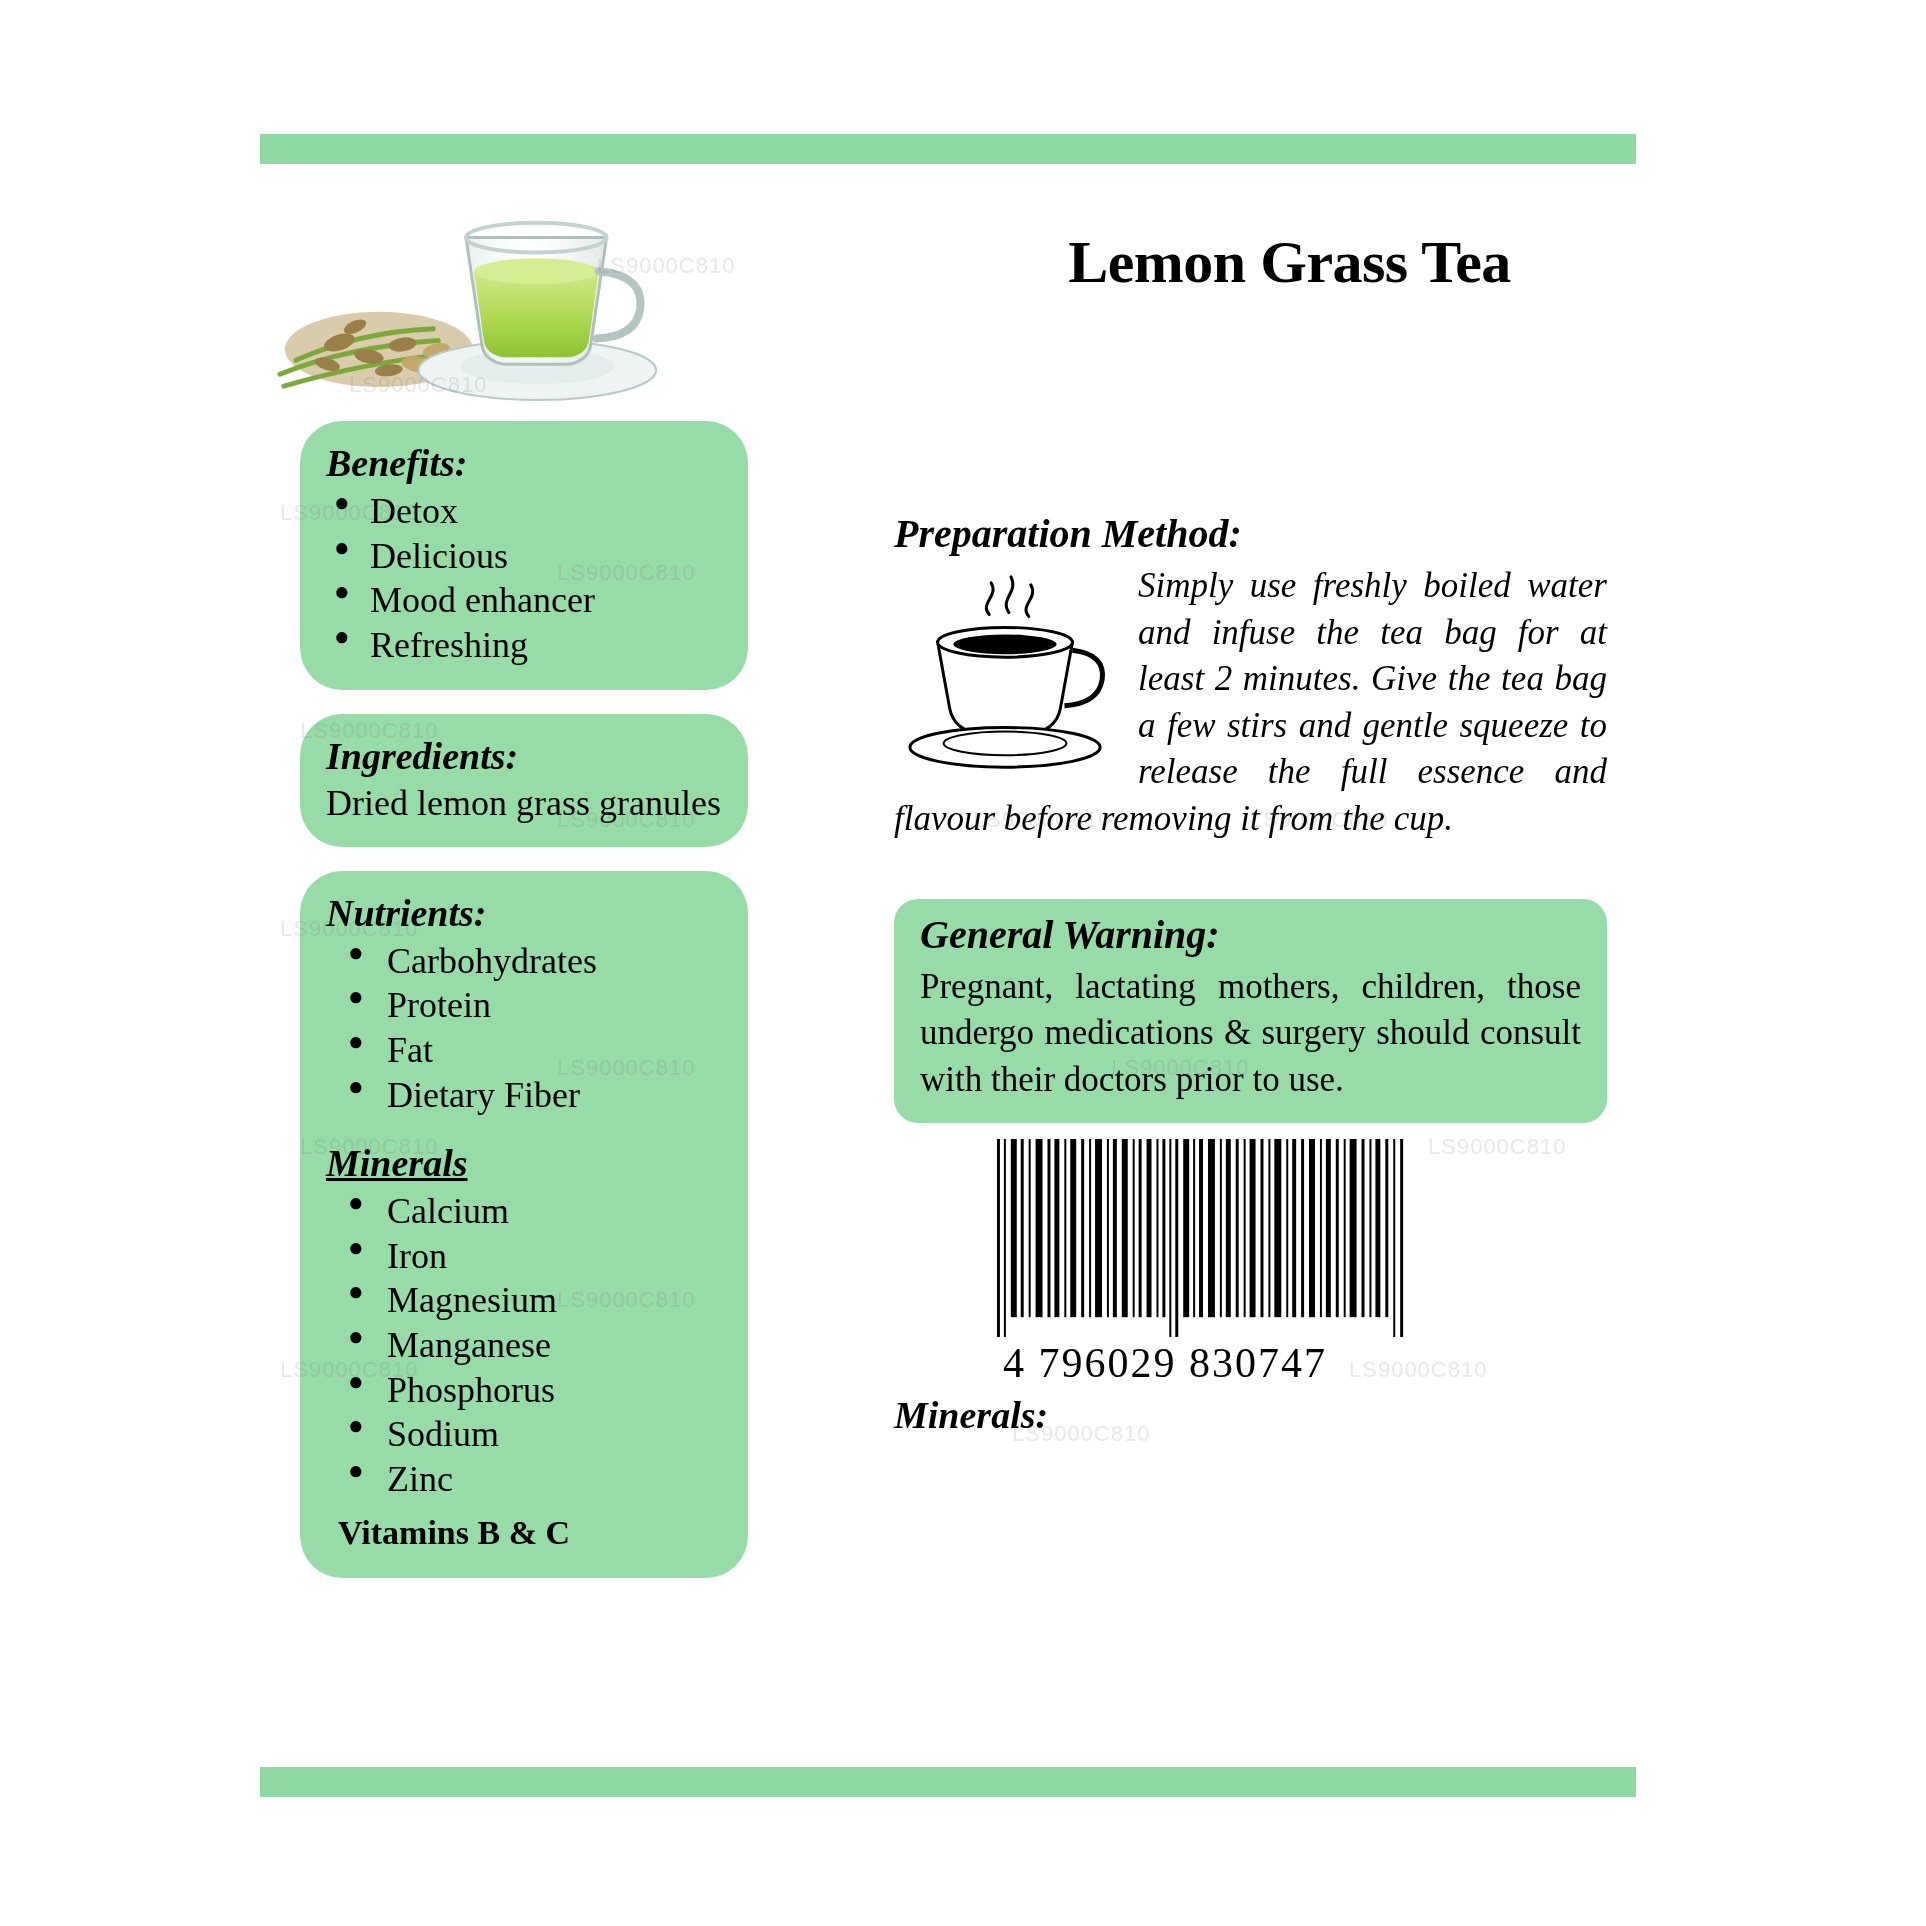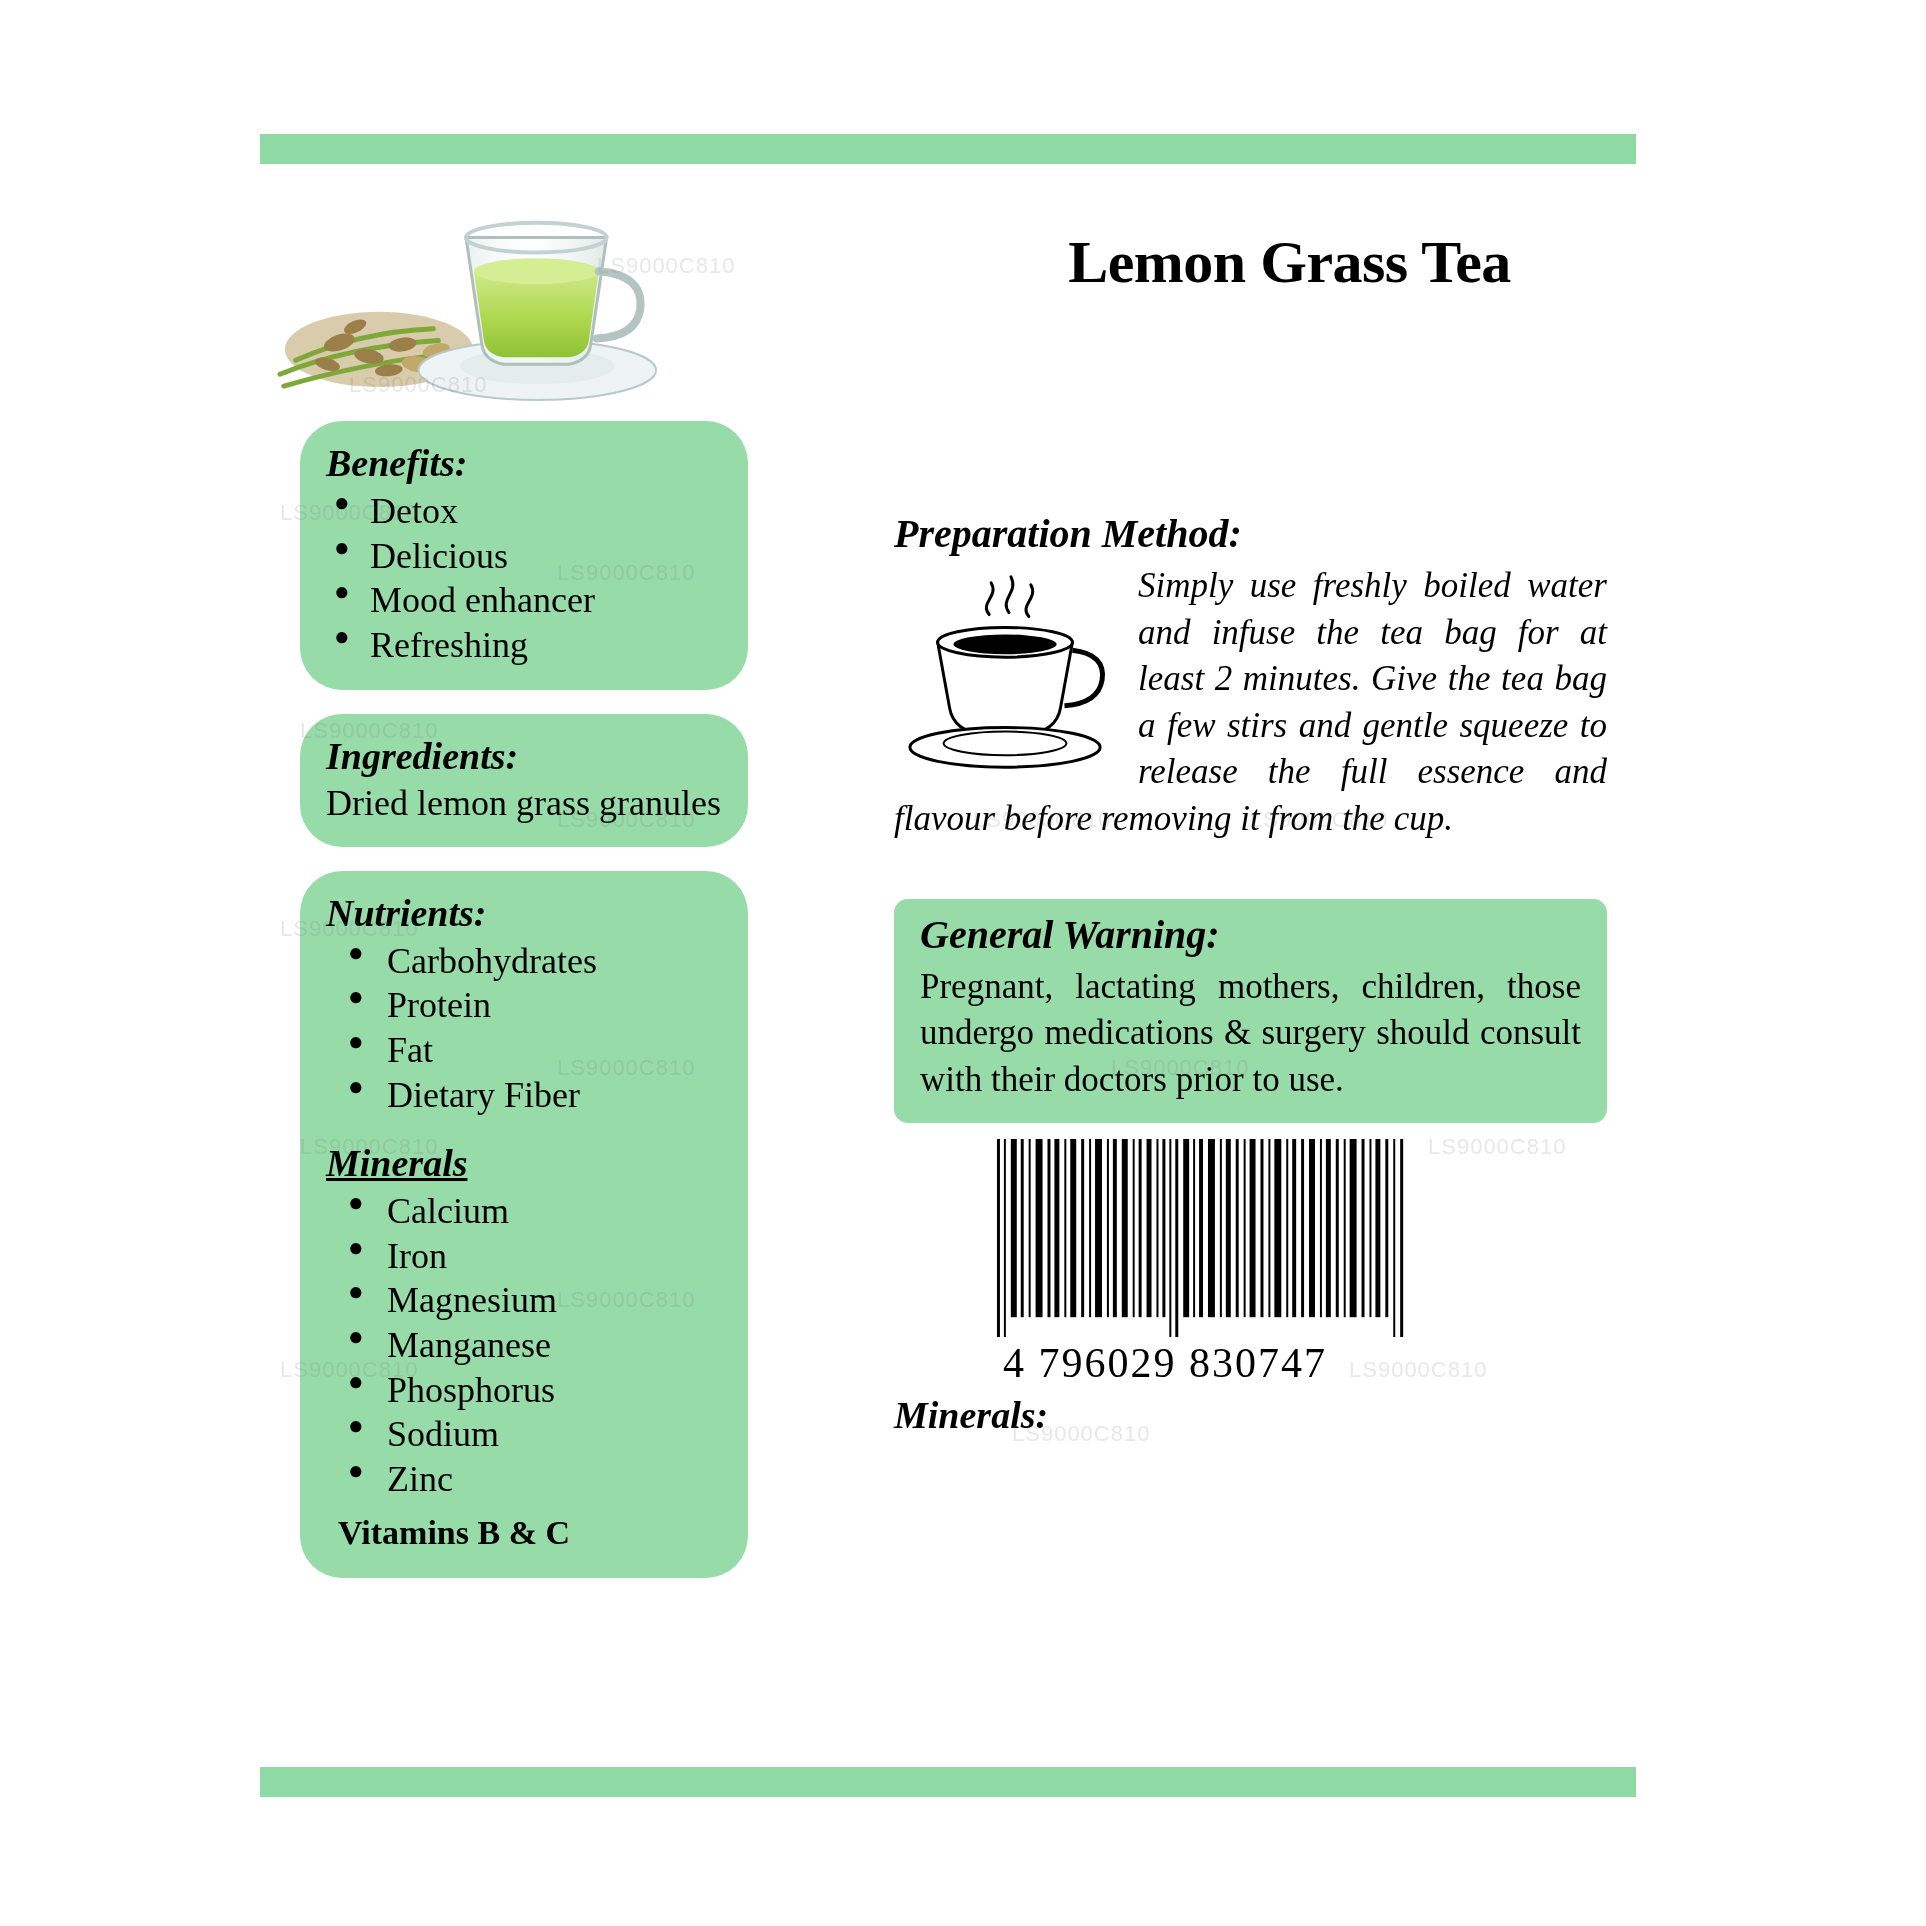--- a/index.html
+++ b/index.html
@@ -138,21 +138,21 @@
   .prep-text {
     font-size: 35px;
     line-height: 1.33;
     text-align: justify;
     text-justify: inter-word;
     margin: 0;
     font-style: italic;
   }
   .warn-box {
     background: #97dba9;
-    border-radius: 14px;
+    border-radius: 24px;
     padding: 12px 26px 20px 26px;
     margin-top: 57px;
     box-sizing: border-box;
   }
   .warn-text {
     font-size: 35px;
     line-height: 1.32;
     text-align: justify;
     margin: 0;
   }

